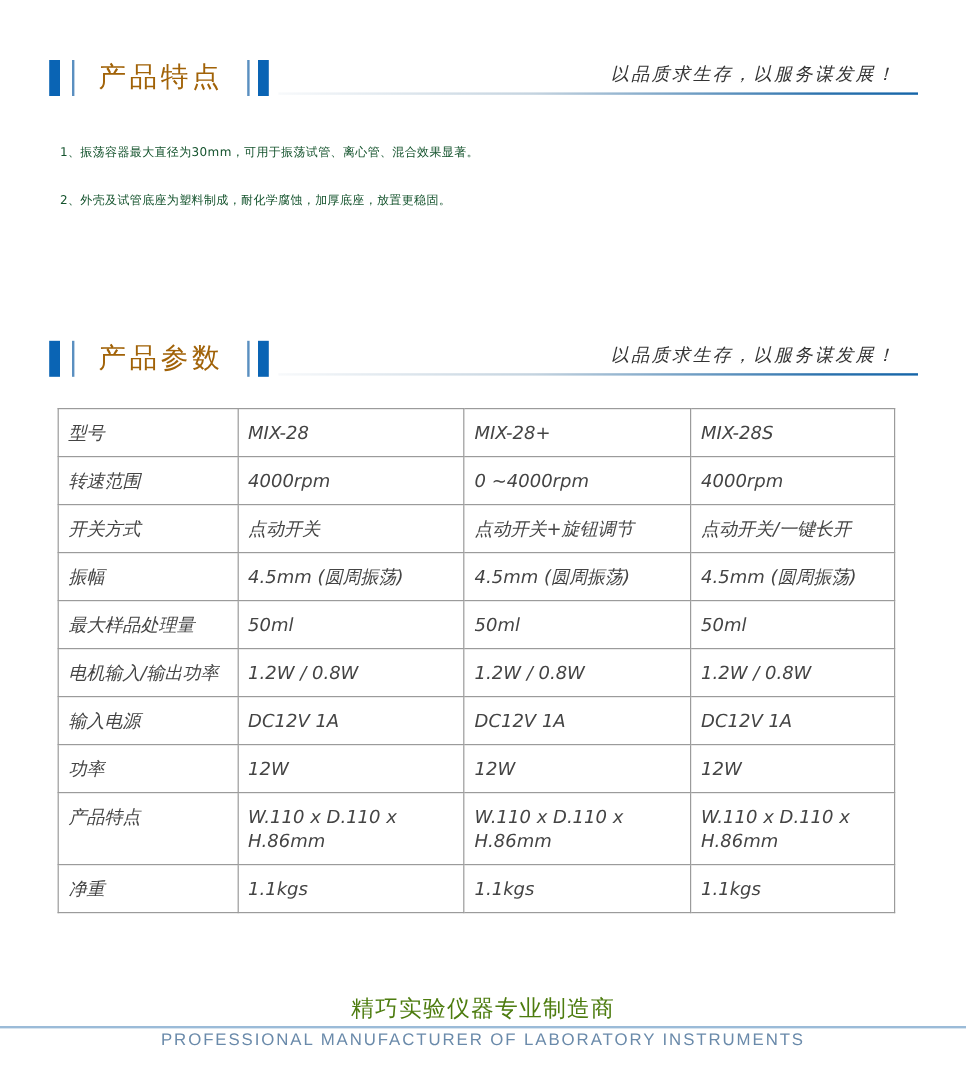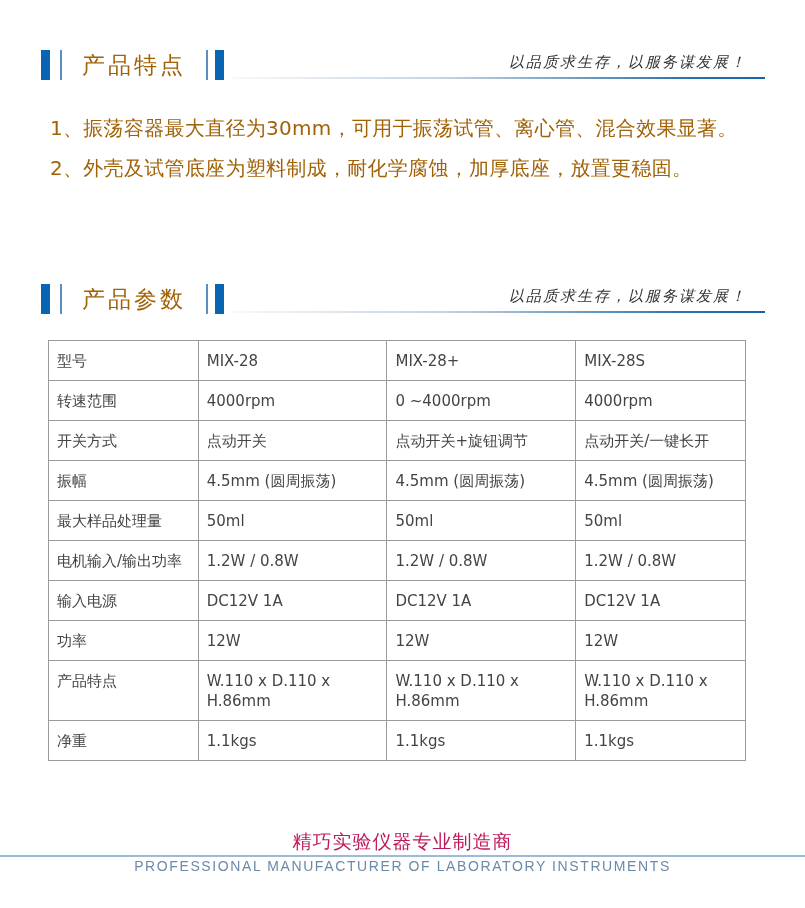--- a/index.html
+++ b/index.html
@@ -8,32 +8,32 @@
 
     .section-header { position: absolute; left: 0; width: 805px; height: 40px; }
     .bar-thick { position: absolute; width: 9px; height: 30px; background: #0a64b4; }
     .bar-thin { position: absolute; width: 2px; height: 30px; background: #5a8fc0; }
     .section-title { position: absolute; font-size: 23px; letter-spacing: 3px; color: #a16207; line-height: 30px; }
     .slogan { position: absolute; right: 58px; font-size: 15px; font-style: italic; color: #333; letter-spacing: 2px; line-height: 20px; text-align: center; }
     .gradient-line { position: absolute; left: 232px; width: 533px; height: 2px;
       background: linear-gradient(to right, rgba(230,236,242,0.3), #c4d3df 40%, #2c72ad 85%, #1565a8); }
 
     .features { position: absolute; left: 50px; top: 118px; }
-    .feature { font-size: 20px; color: #a16207; line-height: 20px; height: 40px; letter-spacing: 0.3px; white-space: nowrap; }
+    .feature { font-size: 10px; color: #14532d; line-height: 20px; height: 40px; letter-spacing: 0.3px; white-space: nowrap; }
 
-    table.specs { position: absolute; left: 48px; top: 340px; border-collapse: collapse; width: 698px; }
+    table.specs { position: absolute; left: 48px; top: 340px; border-collapse: collapse; width: 698px; font-style: italic; }
     table.specs td { border: 1px solid #9b9b9b; font-size: 15px; color: #444; padding: 0 8px; vertical-align: top; line-height: 20px; padding-top: 10px; }
     table.specs tr { height: 40px; }
     table.specs tr.tall { height: 60px; }
     table.specs td.c0 { width: 150px; }
     table.specs td.c1 { width: 189px; }
     table.specs td.c2 { width: 189px; }
     table.specs td.c3 { width: 170px; }
 
-    .footer-title { position: absolute; top: 828px; left: 0; width: 805px; text-align: center; font-size: 19px; color: #be185d; letter-spacing: 1px; line-height: 26px; }
+    .footer-title { position: absolute; top: 828px; left: 0; width: 805px; text-align: center; font-size: 19px; color: #4d7c0f; letter-spacing: 1px; line-height: 26px; }
     .footer-line { position: absolute; top: 855px; left: 0; width: 805px; height: 2px; background: #9bbbd8; }
     .footer-sub { position: absolute; top: 859px; left: 0; width: 805px; text-align: center; font-size: 14px; color: #6a8aaa; letter-spacing: 1.6px; line-height: 14px; font-family: "Liberation Sans", sans-serif; }
   </style>
 </head>
 <body>
 
 <div class="section-header" style="top:50px;">
   <div class="bar-thick" style="left:41px;top:0;"></div>
   <div class="bar-thin" style="left:60px;top:0;"></div>
   <div class="section-title" style="left:82px;top:0;">产品特点</div>

